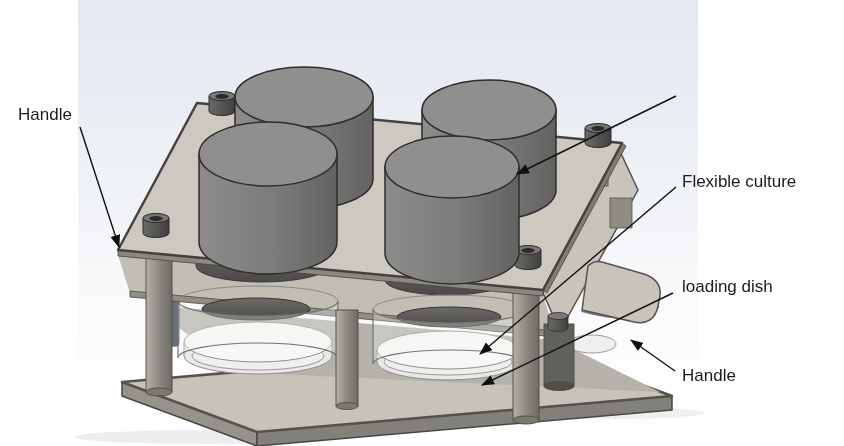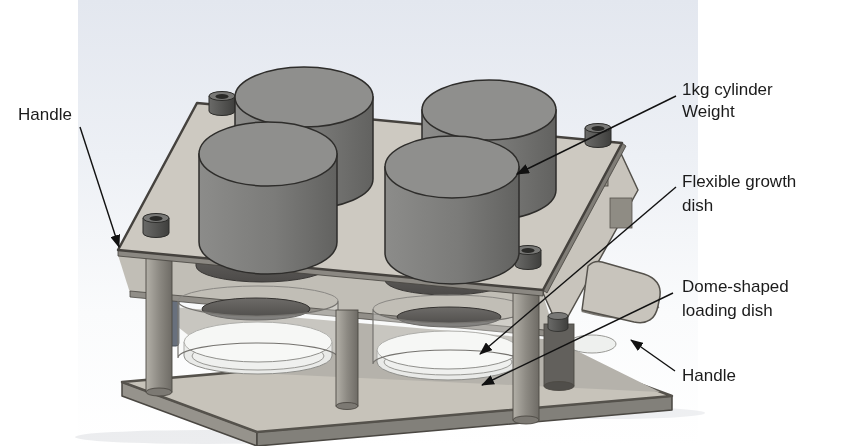--- a/index.html
+++ b/index.html
@@ -175,32 +175,26 @@
     <line x1="676" y1="187" x2="480" y2="354" marker-end="url(#arrowhead)"></line>
     <line x1="673" y1="293" x2="482" y2="385" marker-end="url(#arrowhead)"></line>
     <line x1="675" y1="371" x2="631" y2="340" marker-end="url(#arrowhead)"></line>
   </g>
 </svg>
 
   <div class="anno" style="left:18px;top:104px;">
     <span>Handle</span>
   </div>
 
-  <div class="anno" style="left:682px;top:79px;">
-    <span>1kg cylinder</span>
-    <span>Weight</span>
-  </div>
 
   <div class="anno lh24" style="left:682px;top:170px;">
-    <span>Flexible growth</span>
-    <span>dish</span>
+    <span>Flexible culture</span>
   </div>
 
   <div class="anno lh24" style="left:682px;top:275px;">
-    <span>Dome-shaped</span>
     <span>loading dish</span>
   </div>
 
   <div class="anno" style="left:682px;top:365px;">
     <span>Handle</span>
   </div>
 
 </div>
 
 </body></html>

